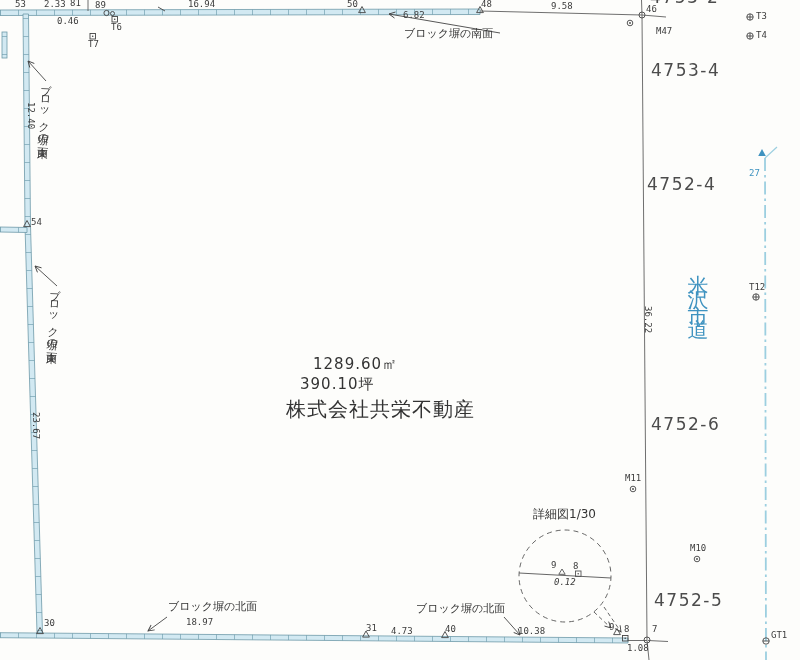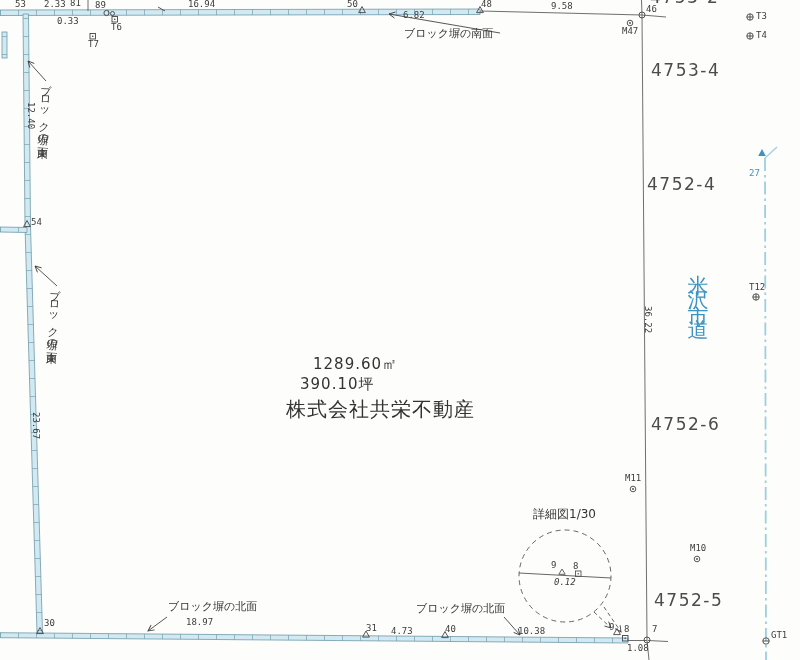--- a/index.html
+++ b/index.html
@@ -137,28 +137,28 @@
           <rect x="622.5" y="635.5" width="5.5" height="5.5"></rect>
           <circle cx="625.2" cy="638.2" r="0.8" fill="#444" stroke="none"></circle>
         </g>
     </g>
   </svg>
 
   <div class="t" style="left:15px;top:0px">53</div>
   <div class="t" style="left:44px;top:0px">2.33</div>
   <div class="t" style="left:70px;top:-1px">81</div>
   <div class="t" style="left:95px;top:1px">89</div>
-  <div class="t" style="left:57px;top:17px">0.33</div>
+  <div class="t" style="left:57px;top:17px">0.46</div>
   <div class="t" style="left:188px;top:0px">16.94</div>
   <div class="t" style="left:347px;top:0px">50</div>
   <div class="t" style="left:403px;top:11px">6.82</div>
   <div class="t" style="left:481px;top:0px">48</div>
   <div class="t" style="left:551px;top:2px">9.58</div>
   <div class="t" style="left:646px;top:5px">46</div>
-  <div class="t" style="left:622px;top:27px">M47</div>
+  <div class="t" style="left:656px;top:27px">M47</div>
   <div class="t" style="left:111px;top:23px">T6</div>
   <div class="t" style="left:88px;top:40px">T7</div>
   <div class="t" style="left:756px;top:12px">T3</div>
   <div class="t" style="left:756px;top:31px">T4</div>
   <div class="jp" style="position:absolute;left:404px;top:26px">ブロック塀の南面</div>
 
   <div class="parcel" style="position:absolute;left:650px;top:-13px">4753-2</div>
   <div class="parcel" style="position:absolute;left:651px;top:60px">4753-4</div>
   <div class="parcel" style="position:absolute;left:647px;top:174px">4752-4</div>
   <div class="parcel" style="position:absolute;left:651px;top:414px">4752-6</div>

